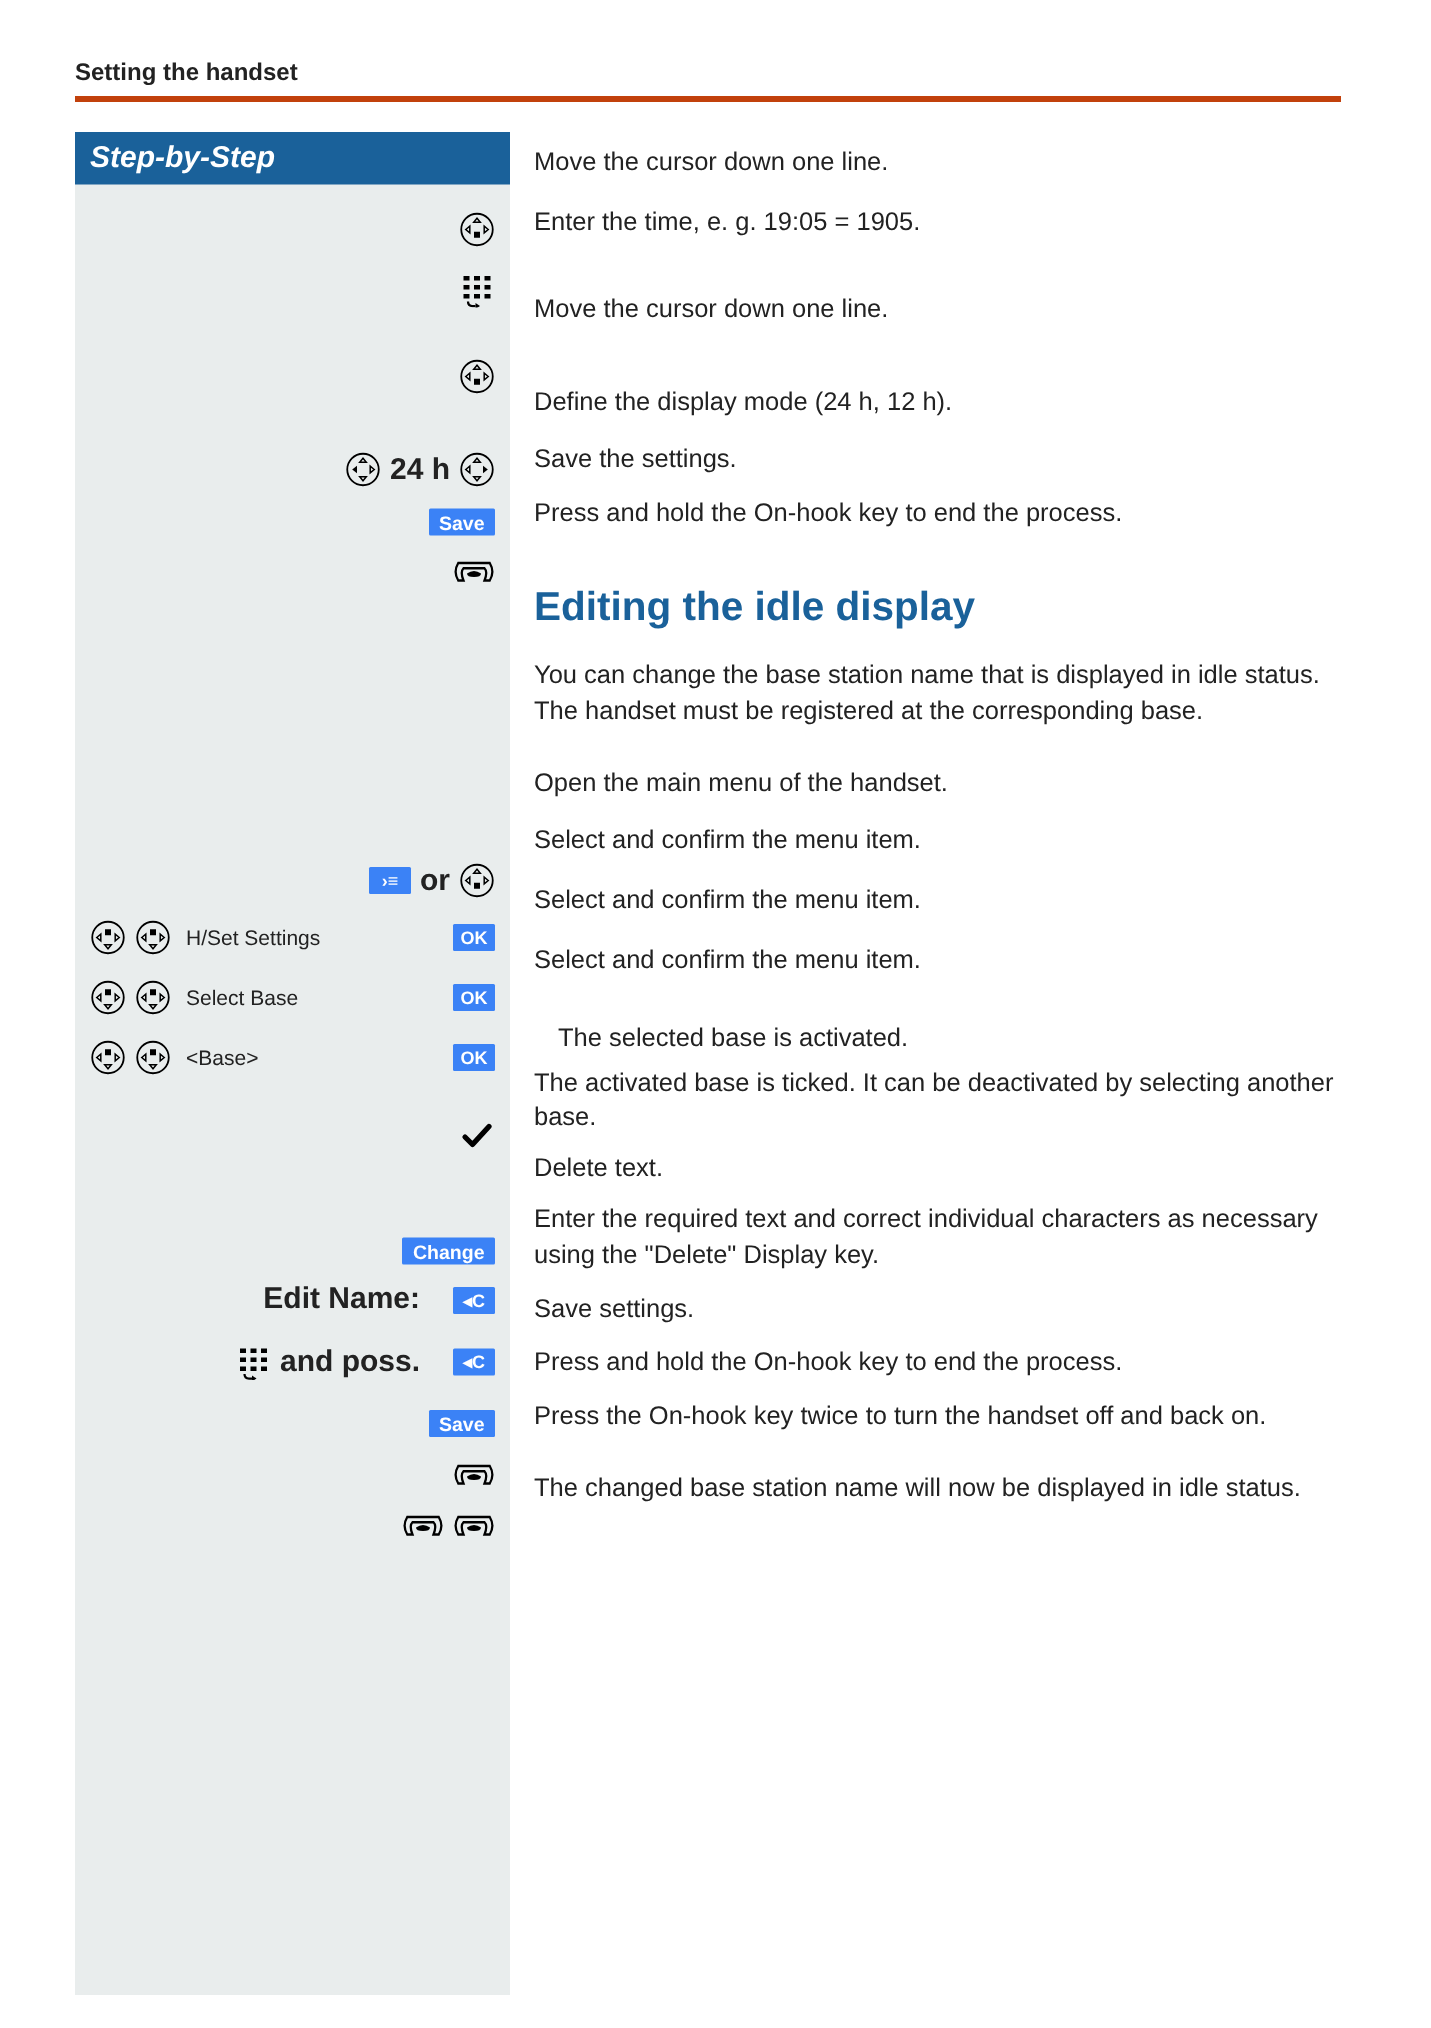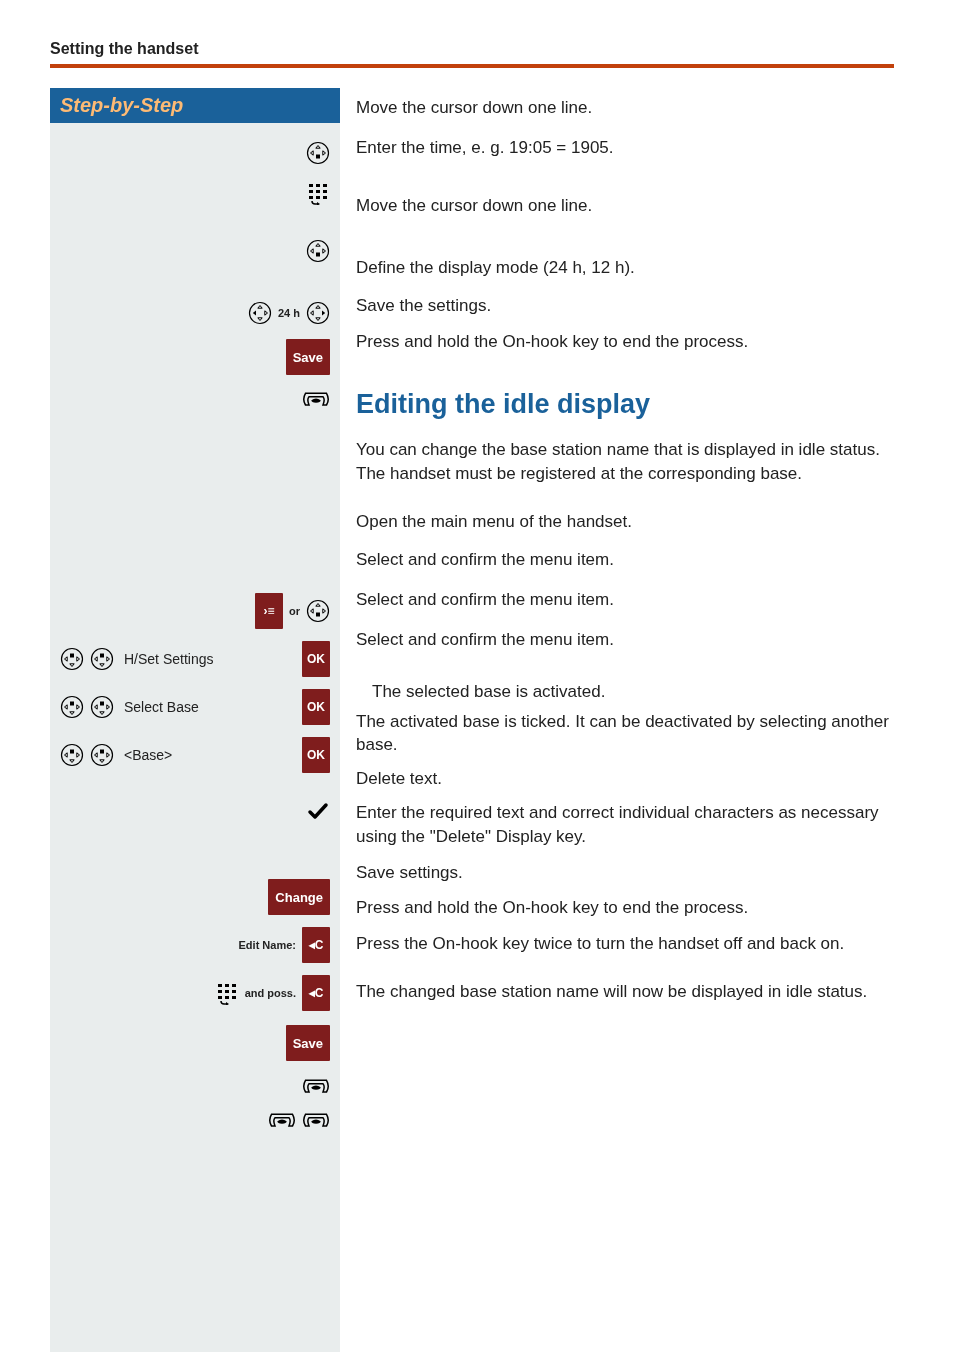--- a/index.html
+++ b/index.html
@@ -27,21 +27,21 @@
     display: grid;
     grid-template-columns: 290px 1fr;
     column-gap: 16px;
   }
   .left-col {
     background: #e9eded;
     padding: 0 10px 280px 10px;
   }
   .step-title {
     background: var(--accent);
-    color: #fdba74;
+    color: #ffffff;
     font-weight: bold;
     font-style: italic;
     font-size: 20px;
     padding: 6px 10px;
     margin: 0 -10px 10px -10px;
   }
   .row {
     display: flex;
     align-items: center;
     min-height: 40px;
@@ -71,33 +71,34 @@
     line-height: 1.4;
     margin: 8px 0 18px 0;
   }
   .tall-row { min-height: 60px; align-items: flex-start; padding-top: 8px;}
 
   
   .pill {
     display: inline-flex;
     align-items: center;
     justify-content: center;
-    background: #7f1d1d;
+    background: #3b82f6;
     color: #fff;
     font-weight: bold;
     font-size: 13px;
     padding: 1px 7px;
     border-radius: 1px;
     min-width: 34px;
-    height: 36px;
+    height: 18px;
     line-height: 1;
+    margin-left: 16px;
   }
   .pill.small { font-size: 12px; padding: 1px 5px; min-width: 28px; }
 
-  .label-bold { font-weight: bold; font-size: 11px; }
+  .label-bold { font-weight: bold; font-size: 20px; }
 
   .menu-text { font-size: 14px; flex: 1; text-align: left; margin-left: 4px; }
 
   svg.icon { width: 24px; height: 24px; flex-shrink: 0; }
 
   .pageno {
     font-weight: bold;
     font-size: 15px;
     margin-top: 24px;
   }

